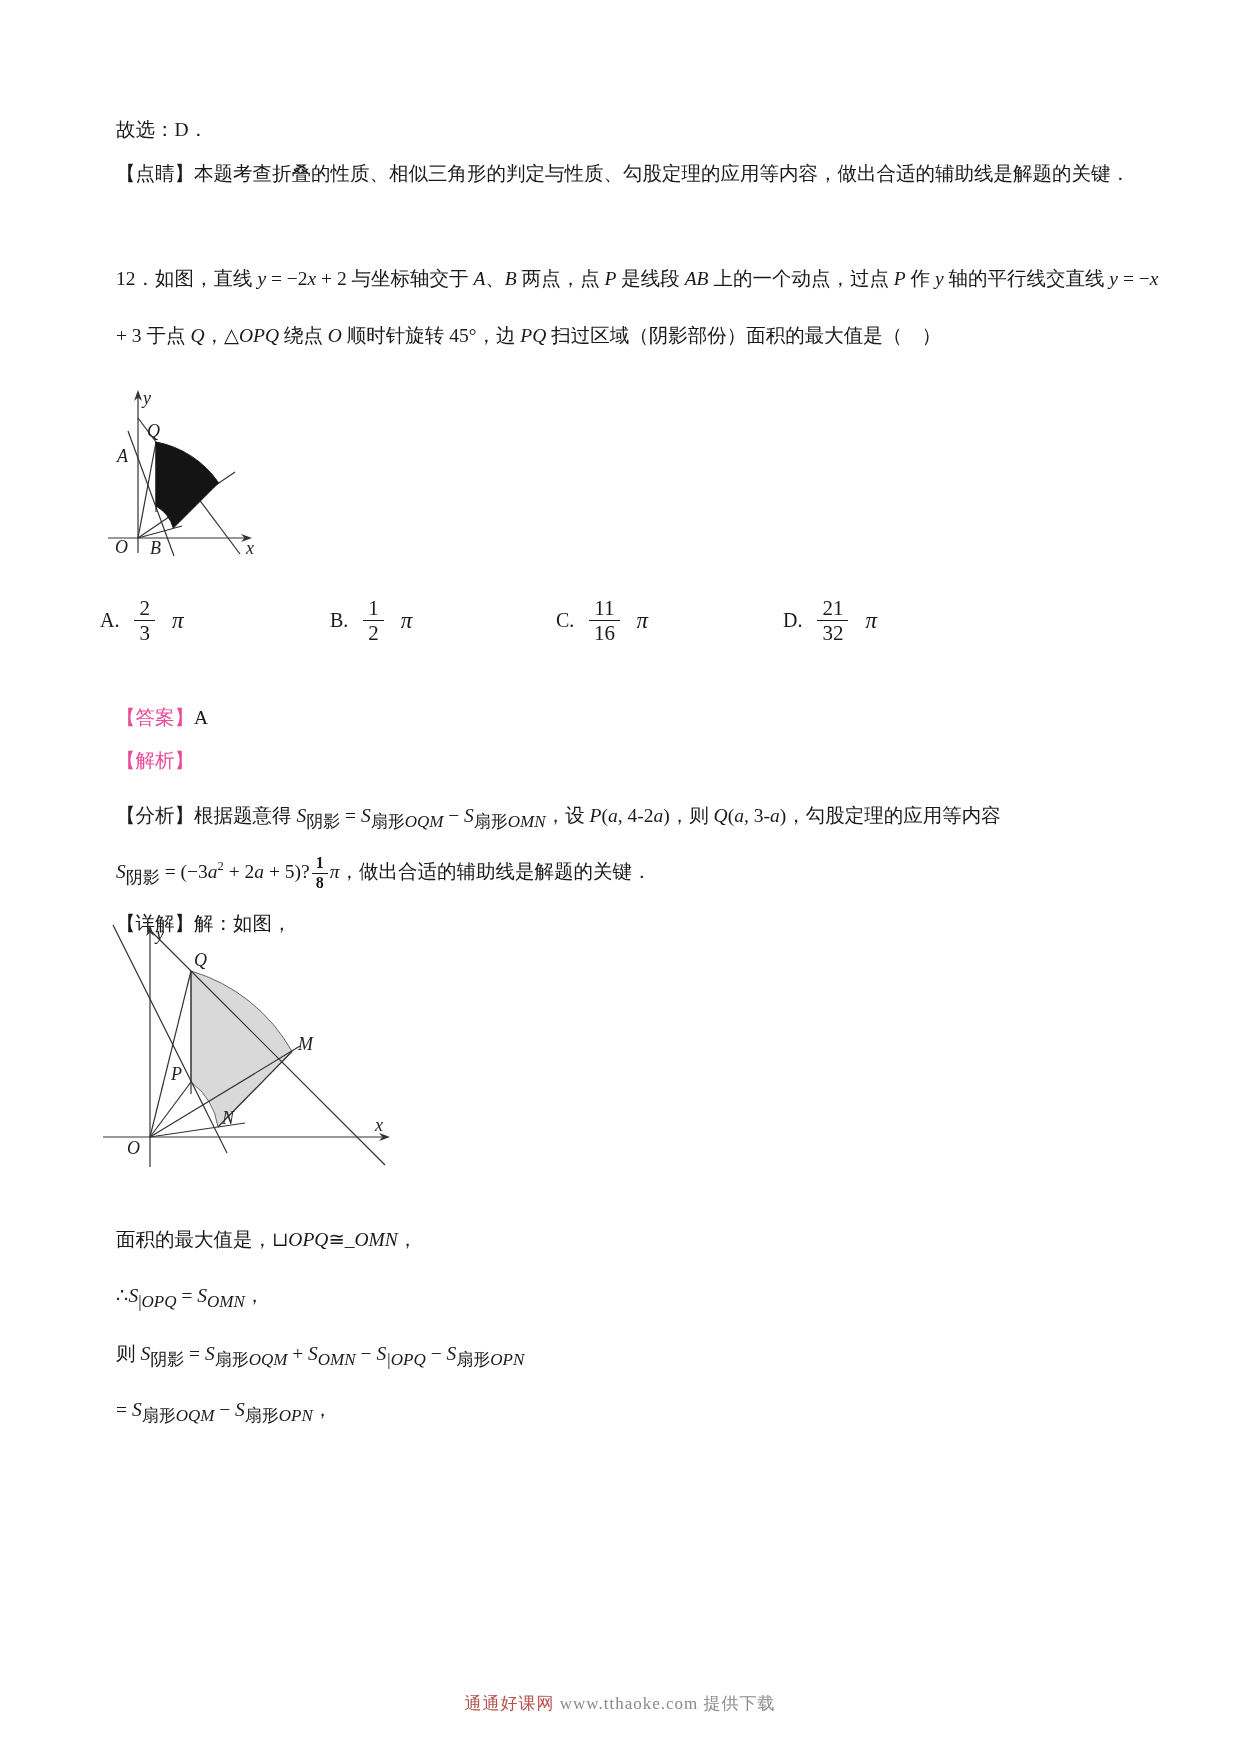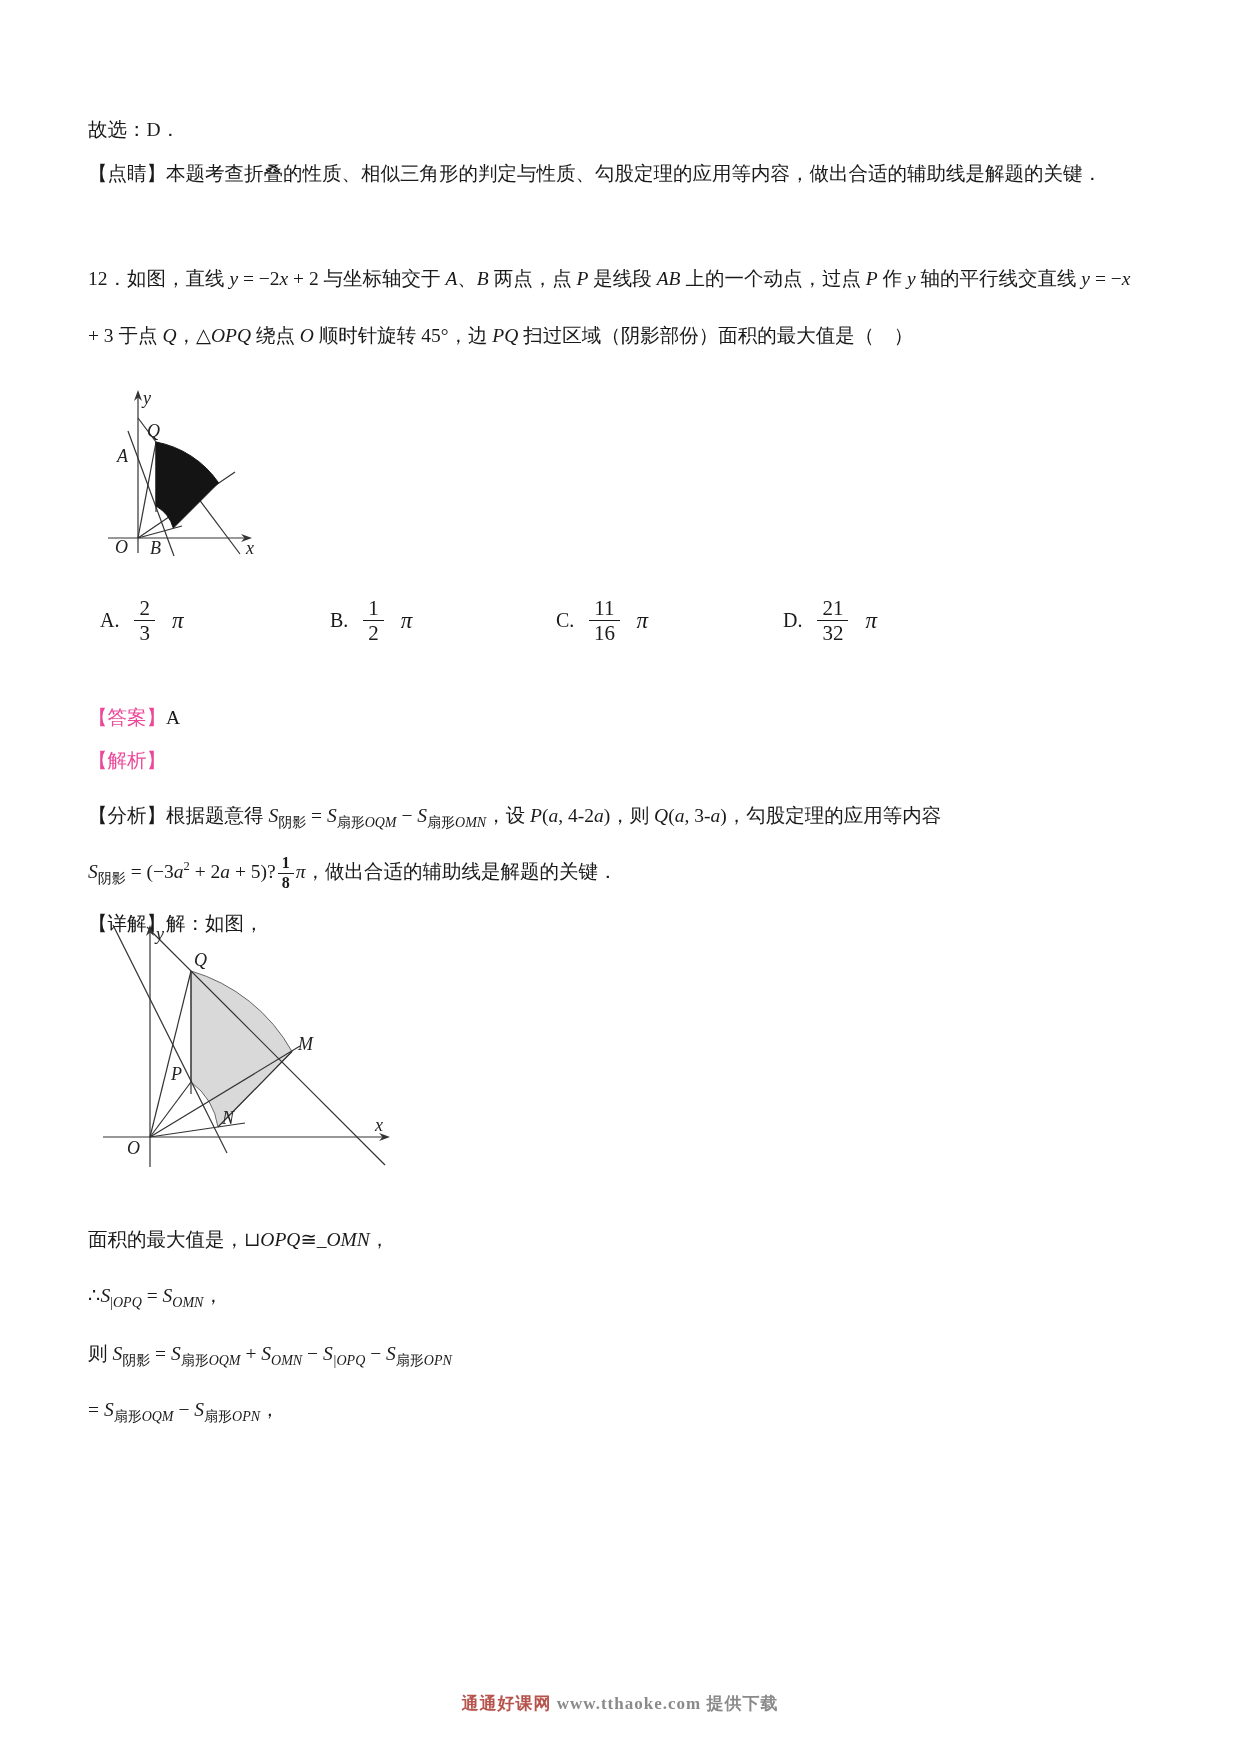--- a/index.html
+++ b/index.html
@@ -6,36 +6,36 @@
   html, body { margin: 0; padding: 0; }
   body {
     width: 1240px; height: 1754px;
     background: #ffffff;
     position: relative;
     font-family: "Liberation Serif", "DejaVu Serif", "DejaVu Sans", serif;
     color: #1a1a1a;
     font-size: 19.5px;
   }
   .page { position: absolute; inset: 0; overflow: hidden; }
-  .para { position: absolute; left: 88px; width: 1048px; line-height: 44px; }
+  .para { position: absolute; left: 116px; width: 1048px; line-height: 44px; }
   i { font-style: italic; }
-  sub { font-size: 14px; vertical-align: -5px; line-height: 0; }
+  sub { font-size: 17px; vertical-align: -5px; line-height: 0; }
   sup { font-size: 12.5px; vertical-align: 8px; line-height: 0; }
   .blue { color: #ec4899; }
   .frac { display: inline-flex; flex-direction: column; align-items: center; vertical-align: middle; line-height: 1.15; }
   .frac .fnum { border-bottom: 1.3px solid #1a1a1a; padding: 0 5px; }
   .frac .fden { padding: 0 2px; }
   .opt { position: absolute; display: flex; align-items: center; gap: 15px; font-size: 20px; }
   .opt .frac { font-size: 21px; }
   .opt .pi { font-size: 23px; font-style: italic; margin-left: 2px; }
   .inline-frac { font-size: 16px; font-weight: bold; margin: 0 2px; vertical-align: middle; }
   .inline-frac .fnum { padding: 0 4px; border-bottom: 1.3px solid #1a1a1a; }
   svg text { font-family: "Liberation Serif", "DejaVu Serif", serif; font-style: italic; font-size: 18px; fill: #222; }
   svg .thin { stroke: #333; stroke-width: 1.2; fill: none; }
-  .footer { position: absolute; top: 1692px; left: 0; width: 100%; text-align: center; font-size: 17px; letter-spacing: 1px; font-weight: bold; }
+  .footer { position: absolute; top: 1692px; left: 0; width: 100%; text-align: center; font-size: 17px; letter-spacing: 1px; }
   .footer .site { color: #b5534c; }
   .footer .rest { color: #8a8a8a; }
 </style>
 </head>
 <body>
 
 <div class="page">
 
   <p class="para" style="top:88px">
     <span>故选：D．</span>

